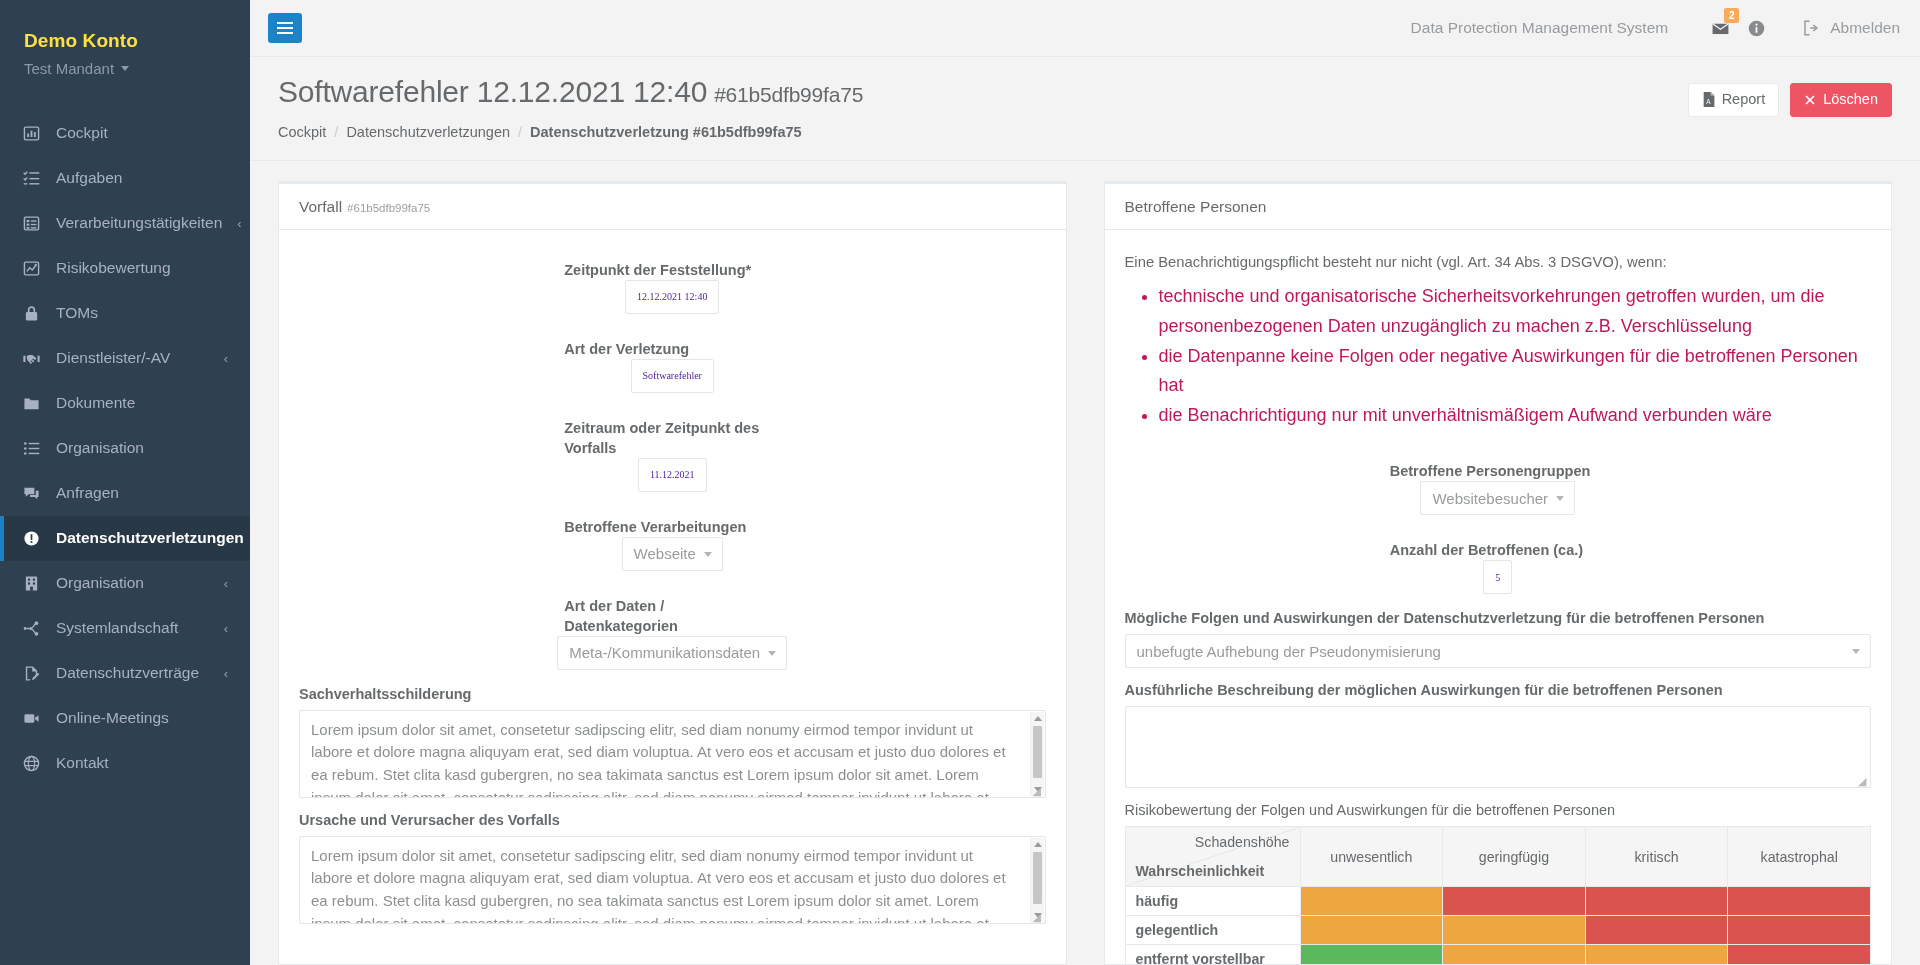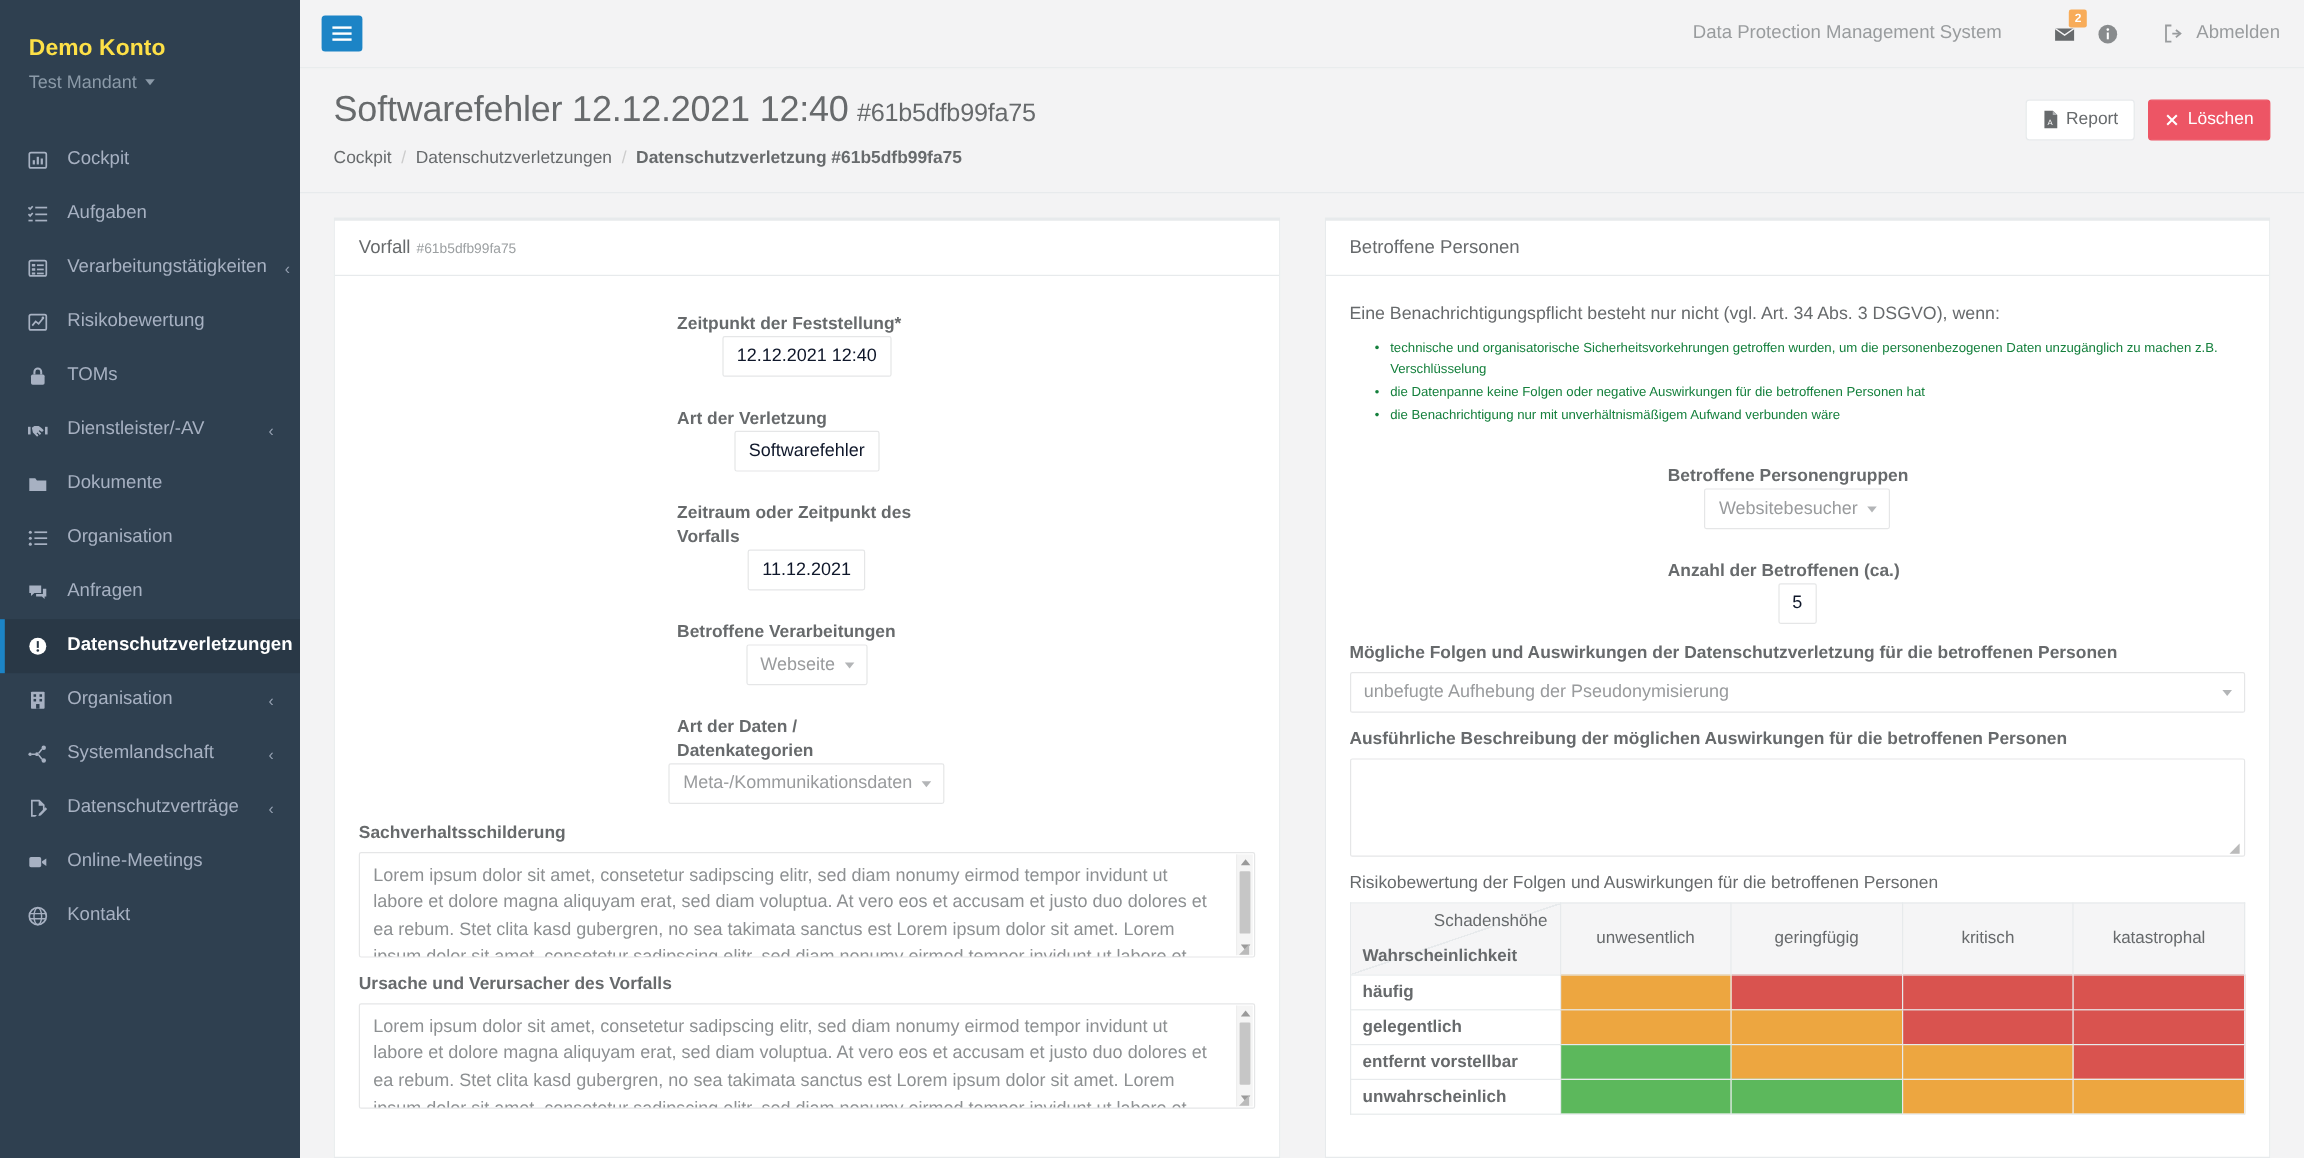--- a/index.html
+++ b/index.html
@@ -193,22 +193,22 @@
   }
   .flabel .fsub {
     font-weight: normal; font-size: 13px; color: #8a8d8f;
     display: block; margin-top: 1px;
   }
   .fctl { flex: 1; min-width: 0; }
   .inp {
     width: 100%; height: 34px;
     border: 1px solid #e5e6e7; background: #fff;
     border-radius: 2px; padding: 0 11px;
-    font-size: 15px; color: #0f172a;
-    font-family: Liberation Sans, sans-serif;
+    font-size: 10px; color: #4c1d95;
+    font-family: Liberation Serif, serif;
     display: flex; align-items: center;
   }
   .sel {
     width: 100%; height: 34px;
     border: 1px solid #e5e6e7; background: #fff;
     border-radius: 2px; padding: 0 26px 0 11px;
     font-size: 15px; color: #999b9d;
     display: flex; align-items: center; position: relative;
     cursor: pointer;
   }
@@ -255,21 +255,21 @@
     line-height:10px;
   }
 
   
   .rp-intro {
     font-size: 14.8px; color: #676a6c; line-height: 1.55;
     margin-bottom: 9px;
   }
   .rp-list {
     margin: 0 0 22px 0; padding-left: 34px;
-    font-size: 11px; color: #15803d; line-height: 1.62;
+    font-size: 18px; color: #be185d; line-height: 1.62;
   }
   .rp-list li { margin-bottom: 1px; }
 
   
   .matrix {
     width: 100%; border-collapse: collapse;
     border: 1px solid #e7eaec;
     table-layout: fixed;
   }
   .matrix th, .matrix td {

